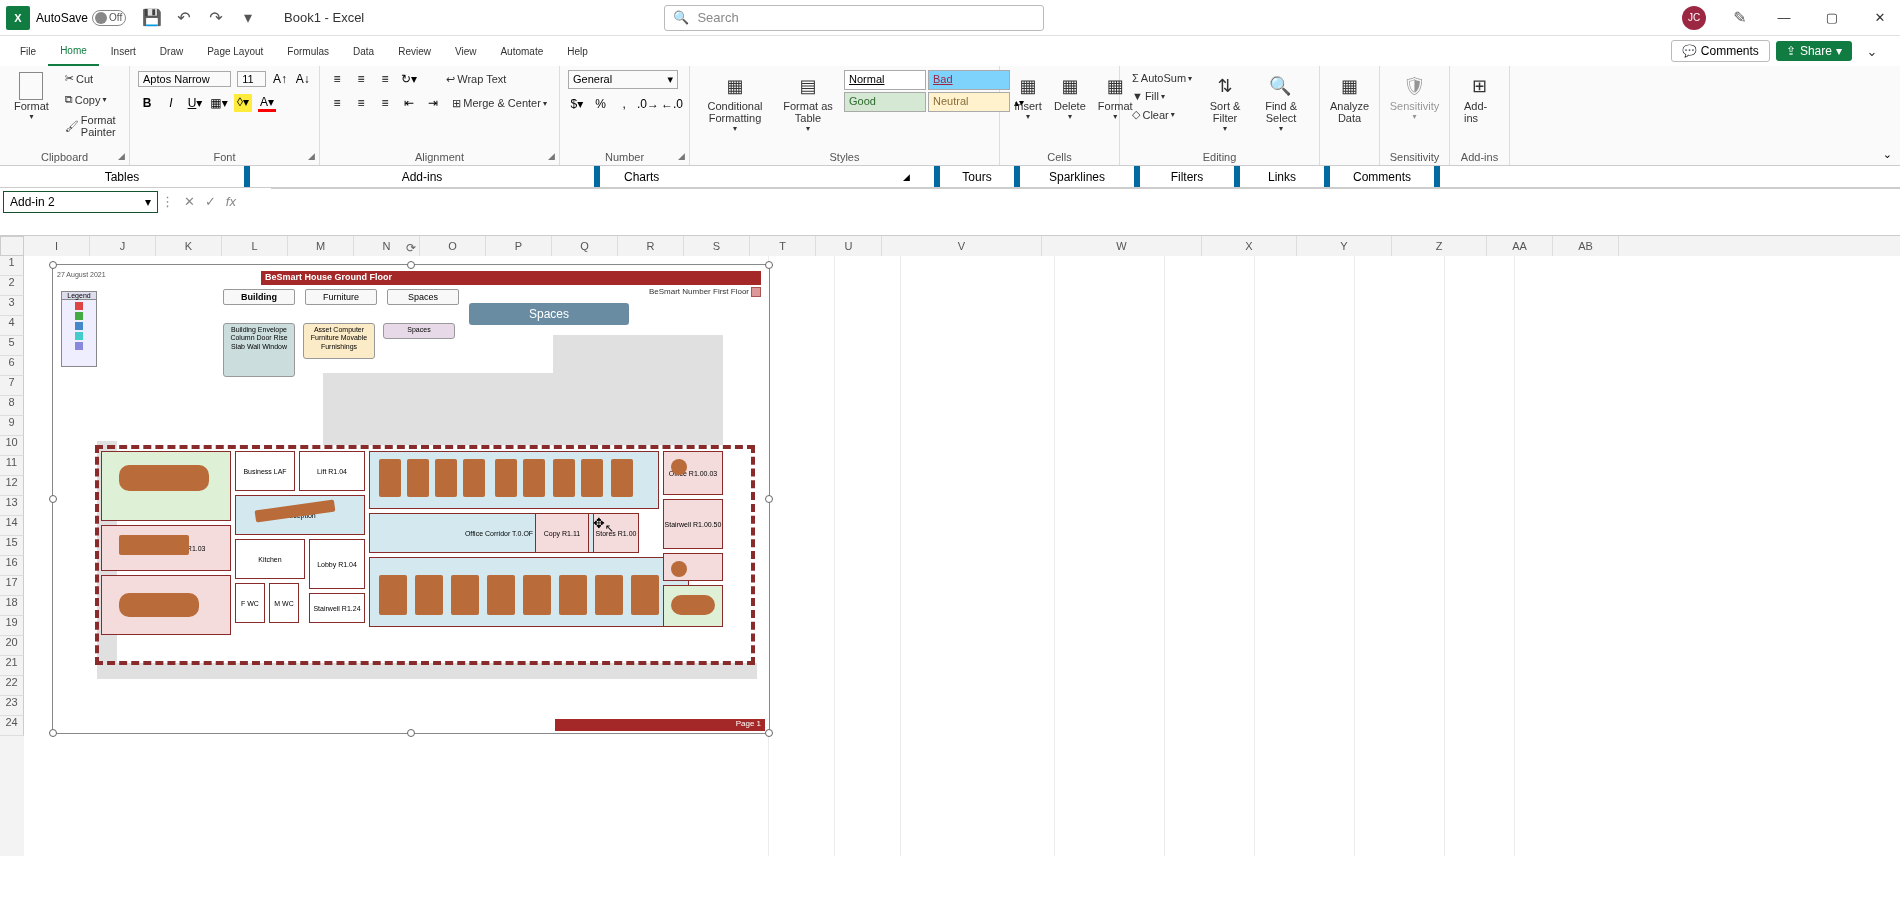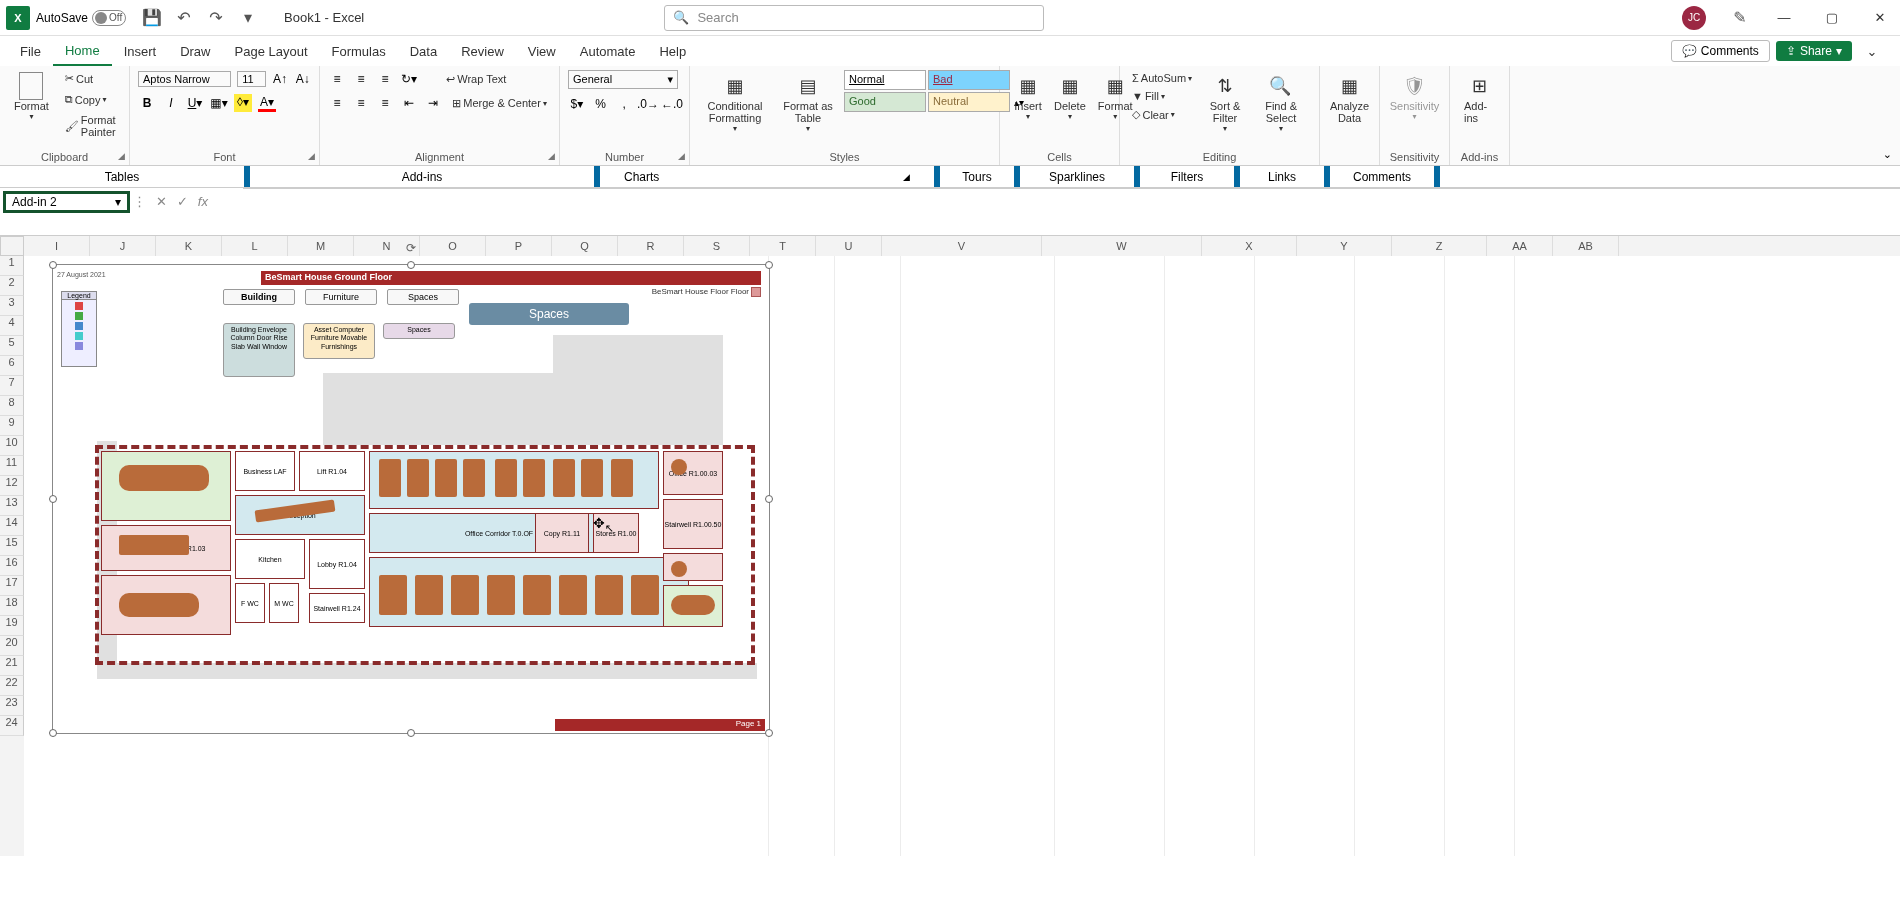--- a/index.html
+++ b/index.html
@@ -15,21 +15,21 @@
 .qat-icon { width: 20px; height: 20px; margin: 0 6px; display: flex; align-items: center; justify-content: center; color: #555; }
 .doc-title { font-size: 13px; margin-left: 20px; color: #333; }
 .searchbox { margin-left: 300px; width: 380px; height: 26px; border: 1px solid #bbb; border-radius: 3px; display: flex; align-items: center; padding: 0 8px; color: #888; font-size: 13px; }
 .searchbox .sicon { margin-right: 8px; }
 .title-right { margin-left: auto; display: flex; align-items: center; gap: 8px; }
 .avatar { width: 24px; height: 24px; background: #9b2743; color: #fff; border-radius: 50%; font-size: 10px; display: flex; align-items: center; justify-content: center; margin-right: 10px; }
 .win-btn { width: 40px; height: 28px; display: flex; align-items: center; justify-content: center; font-size: 13px; color: #333; }
 
 
 .tabbar { height: 30px; display: flex; align-items: center; padding: 0 8px; background: #fff; }
-.tabbar .tab { padding: 0 12px; font-size: 13px; color: #333; height: 100%; display: flex; align-items: center; }
+.tabbar .tab { padding: 0 12px; font-size: 10px; color: #333; height: 100%; display: flex; align-items: center; }
 .tabbar .tab.active { color: #107c41; border-bottom: 2px solid #107c41; }
 .tabbar-right { margin-left: auto; display: flex; align-items: center; }
 .comments-btn { border: 1px solid #bbb; padding: 3px 10px; font-size: 12px; border-radius: 3px; margin-right: 6px; display: flex; align-items: center; gap: 4px; }
 .share-btn { background: #107c41; color: #fff; padding: 3px 10px; font-size: 12px; border-radius: 3px; display: flex; align-items: center; gap: 4px; }
 
 
 .ribbon { height: 100px; display: flex; background: #fafafa; border-bottom: 1px solid #ccc; }
 .rgroup { border-right: 1px solid #ddd; padding: 4px 8px; display: flex; flex-direction: column; position: relative; }
 .rgroup .glabel { position: absolute; bottom: 2px; left: 0; right: 0; text-align: center; font-size: 11px; color: #555; }
 .rgroup .dlg-launch { position: absolute; bottom: 4px; right: 4px; font-size: 9px; color: #777; }
@@ -48,21 +48,21 @@
 .style-good { background: #d5e8d4; color: #2d6a2d; }
 .style-neutral { background: #fff2cc; color: #8a6d3b; }
 
 
 .subrow { height: 22px; display: flex; align-items: center; border-bottom: 1px solid #ccc; font-size: 12px; }
 .subcell { padding: 0 24px; border-right: 6px solid #0369a1; height: 100%; display: flex; align-items: center; justify-content:center;}
 .subcell.wide { flex: 0 0 350px; }
 
 
 .fbar { height: 48px; display: flex; border-bottom: 1px solid #ccc; }
-.namebox { width: 127px; border: 3px solid #14532d; margin: 3px; font-size: 12px; padding: 3px 6px; display: flex; align-items: center; justify-content: space-between; height: 22px; }
+.namebox { width: 155px; border: 1px solid #14532d; margin: 3px; font-size: 12px; padding: 3px 6px; display: flex; align-items: center; justify-content: space-between; height: 22px; }
 .fbar-btns { width: 110px; display: flex; align-items: flex-start; gap: 10px; padding-top: 6px; color: #888; font-size: 13px; }
 .formula-input { flex: 1; border-top: 1px solid #ccc; height: 100%; }
 
 
 .sheet { position: relative; height: 600px; display:flex;}
 .rowhdrs { width: 24px; background: #f3f3f3; }
 .rowhdr { height: 20px; border-bottom: 1px solid #ddd; border-right: 1px solid #ccc; font-size: 11px; text-align: center; color: #555; }
 .sheet-body { flex:1; position: relative; }
 .colhdr { width:66px; border-right:1px solid #ddd; font-size:11px; text-align:center; color:#555; height:20px; line-height:20px; }
 .colhdr.wideW { width: 180px; }
@@ -459,21 +459,21 @@
       <div class="sel-handle" style="right:-4px;top:-4px;"></div>
       <div class="sel-handle" style="left:-4px;bottom:-4px;"></div>
       <div class="sel-handle" style="right:-4px;bottom:-4px;"></div>
       <div class="sel-handle" style="left:50%;top:-4px;transform:translateX(-50%);"></div>
       <div class="sel-handle" style="left:50%;bottom:-4px;transform:translateX(-50%);"></div>
       <div class="sel-handle" style="top:50%;left:-4px;transform:translateY(-50%);"></div>
       <div class="sel-handle" style="top:50%;right:-4px;transform:translateY(-50%);"></div>
 
       <div style="position:absolute;left:4px;top:6px;font-size:7px;color:#555;">27 August 2021</div>
       <div class="fp-titlebar">BeSmart House Ground Floor</div>
-      <div class="fp-link"><span>BeSmart House Floor Floor</span><span class="fp-link-sq"></span></div>
+      <div class="fp-link"><span>BeSmart Number First Floor</span><span class="fp-link-sq"></span></div>
 
       <div class="fp-legend">
         <div class="fp-legend-title">Legend</div>
         <div class="fp-legend-sw" style="background:#d44"></div>
         <div class="fp-legend-sw" style="background:#4a4"></div>
         <div class="fp-legend-sw" style="background:#48c"></div>
         <div class="fp-legend-sw" style="background:#4cc"></div>
         <div class="fp-legend-sw" style="background:#88d"></div>
       </div>
 

